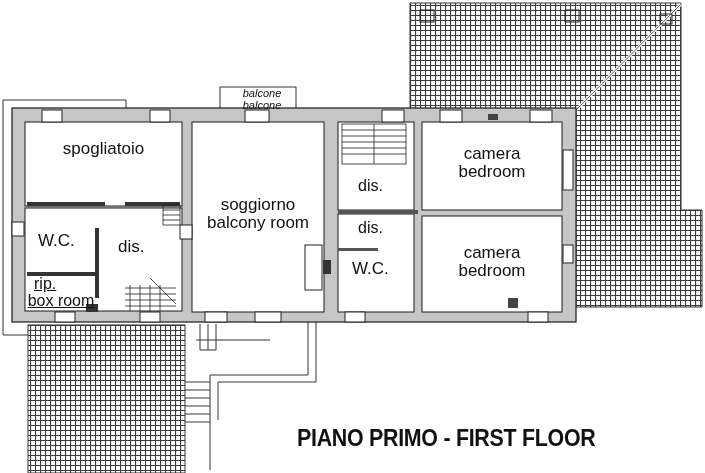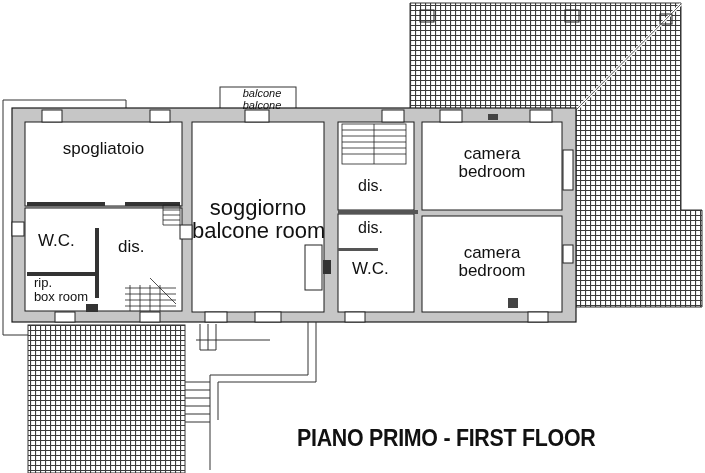--- a/index.html
+++ b/index.html
@@ -101,27 +101,27 @@
   <rect x="86" y="304" width="12" height="8" fill="#333"></rect>
   <rect x="508" y="298" width="10" height="10" fill="#444"></rect>
   <rect x="488" y="114" width="10" height="6" fill="#444"></rect>
 </svg>
 
 <div class="lbl" style="left:25px;top:140px;width:157px;font-size:17px;">
   <div>spogliatoio</div>
 </div>
 <div class="lbl" style="left:38px;top:232px;font-size:17px;">W.C.</div>
 <div class="lbl" style="left:118px;top:238px;font-size:17px;">dis.</div>
-<div class="lbl" style="left:26px;top:276px;width:70px;font-size:13px;">
+<div class="lbl" style="left:26px;top:276px;width:70px;font-size:16px;text-decoration:underline;">
   <div style="padding-left:8px;text-align:left;">rip.</div>
   <div>box room</div>
 </div>
-<div class="lbl" style="left:192px;top:196px;width:132px;font-size:22px;">
+<div class="lbl" style="left:192px;top:196px;width:132px;font-size:17px;">
   <div>soggiorno</div>
-  <div>balcone room</div>
+  <div>balcony room</div>
 </div>
 <div class="lbl" style="left:220px;top:88px;width:84px;font-size:11px;font-style:italic;">
   <div>balcone</div>
   <div>balcone</div>
 </div>
 <div class="lbl" style="left:358px;top:178px;font-size:16px;">dis.</div>
 <div class="lbl" style="left:358px;top:220px;font-size:16px;">dis.</div>
 <div class="lbl" style="left:352px;top:260px;font-size:17px;">W.C.</div>
 <div class="lbl" style="left:422px;top:145px;width:140px;font-size:17px;">
   <div>camera</div>

